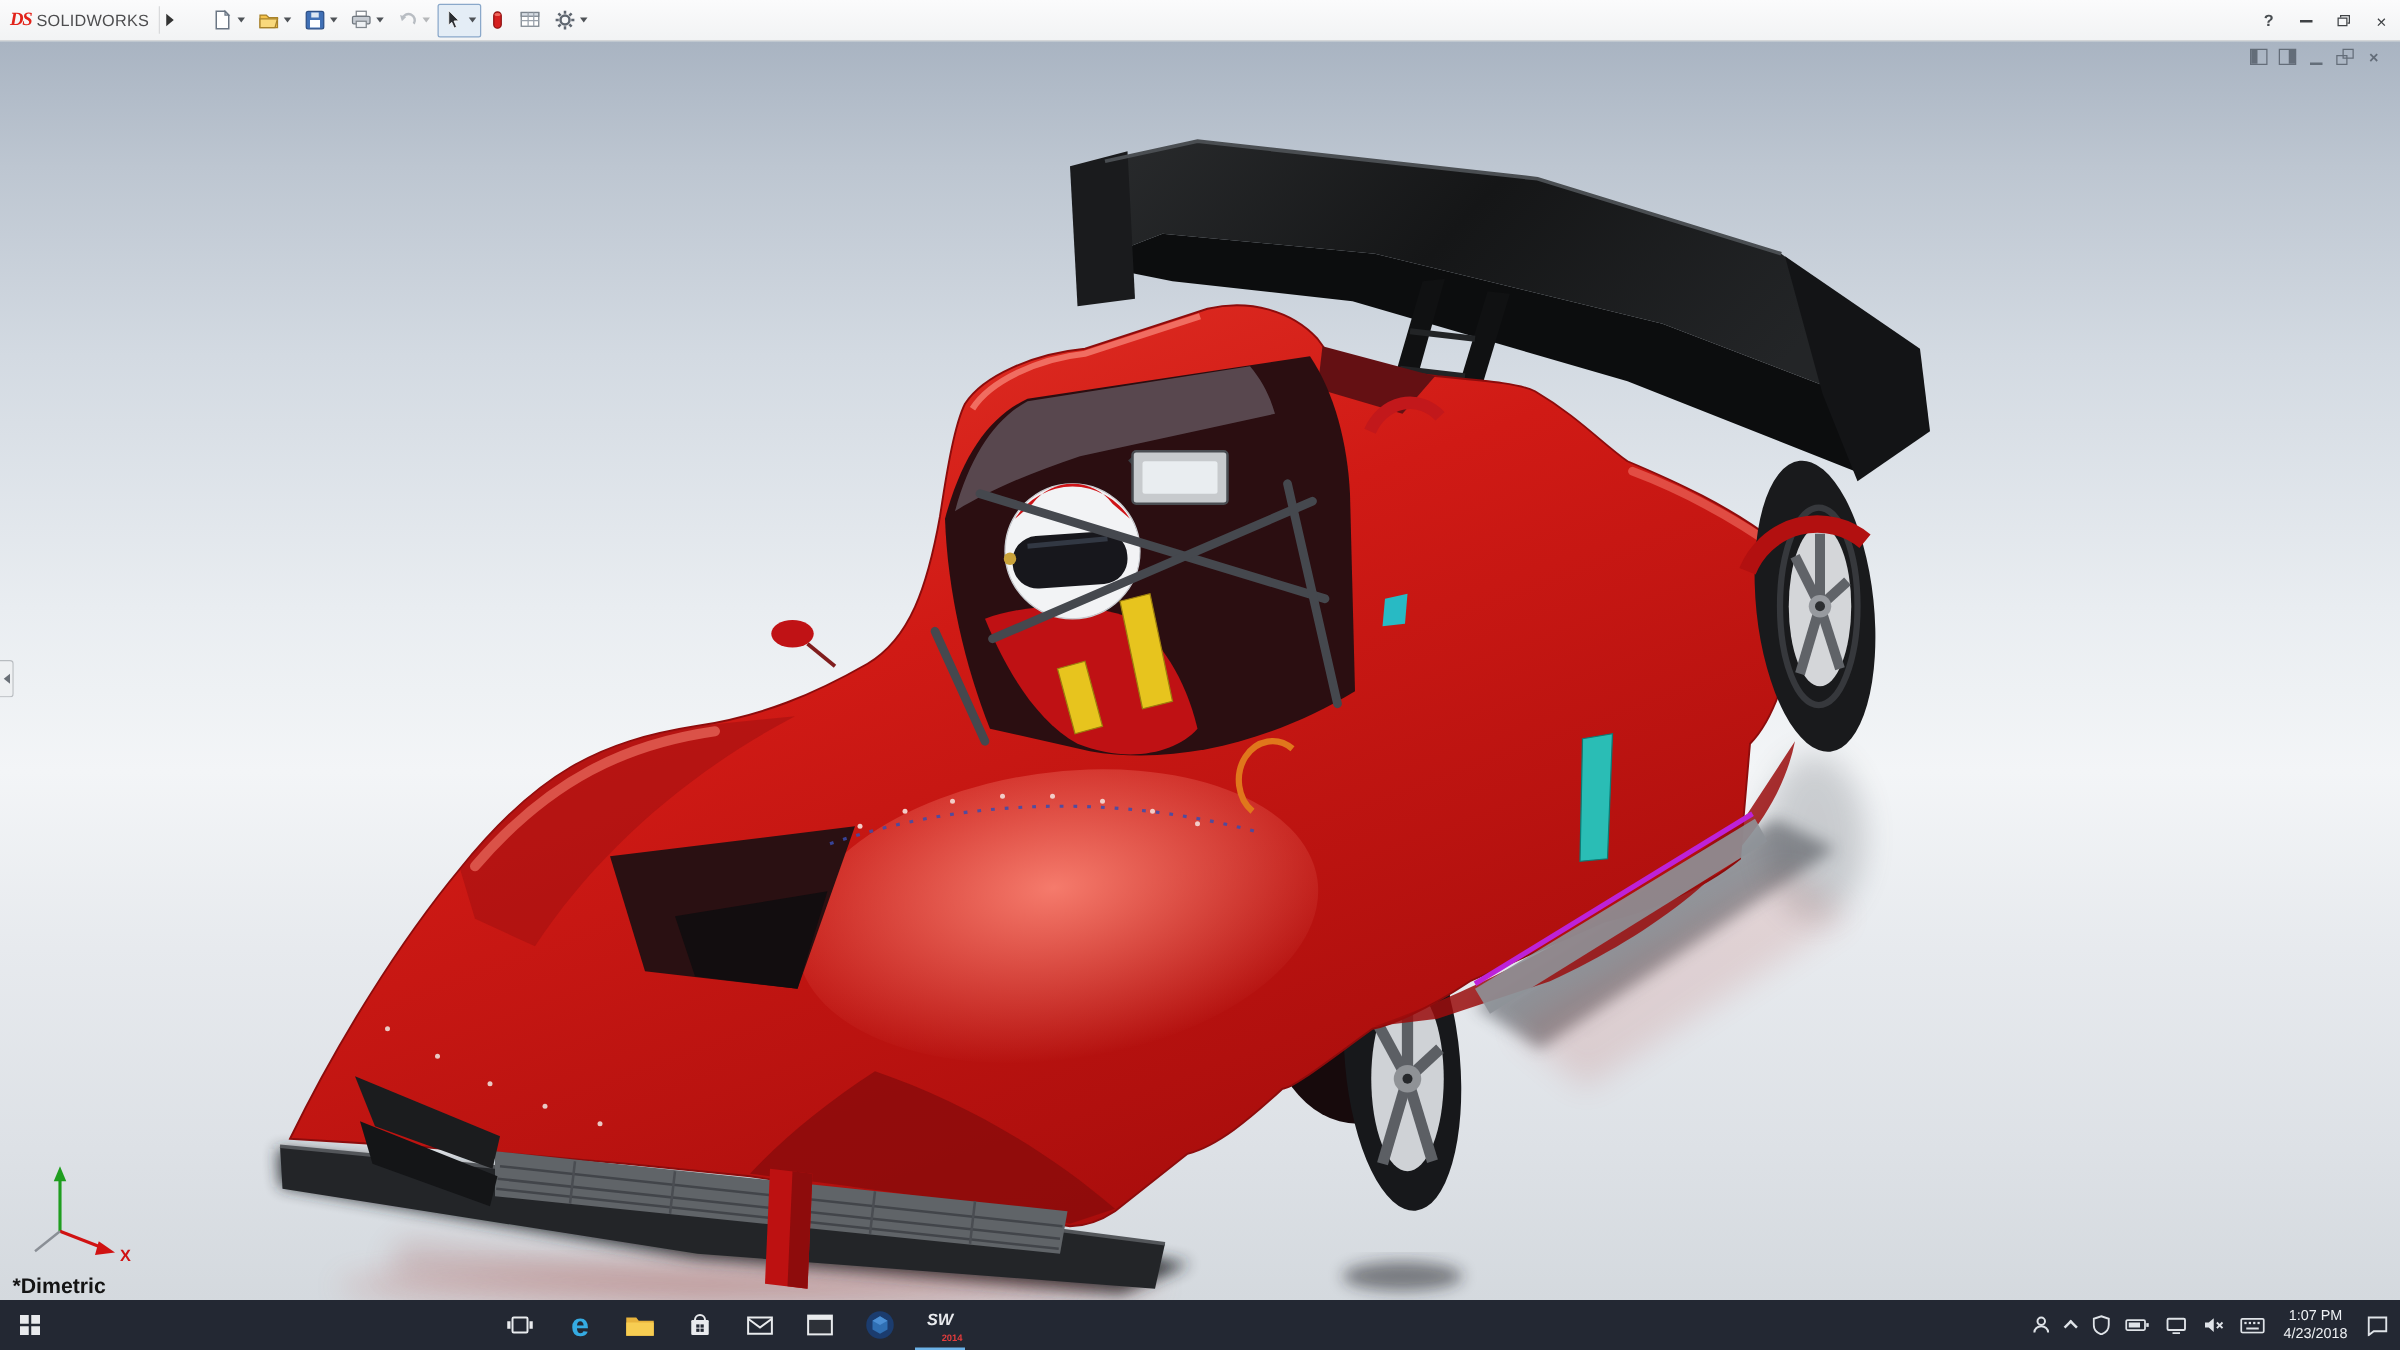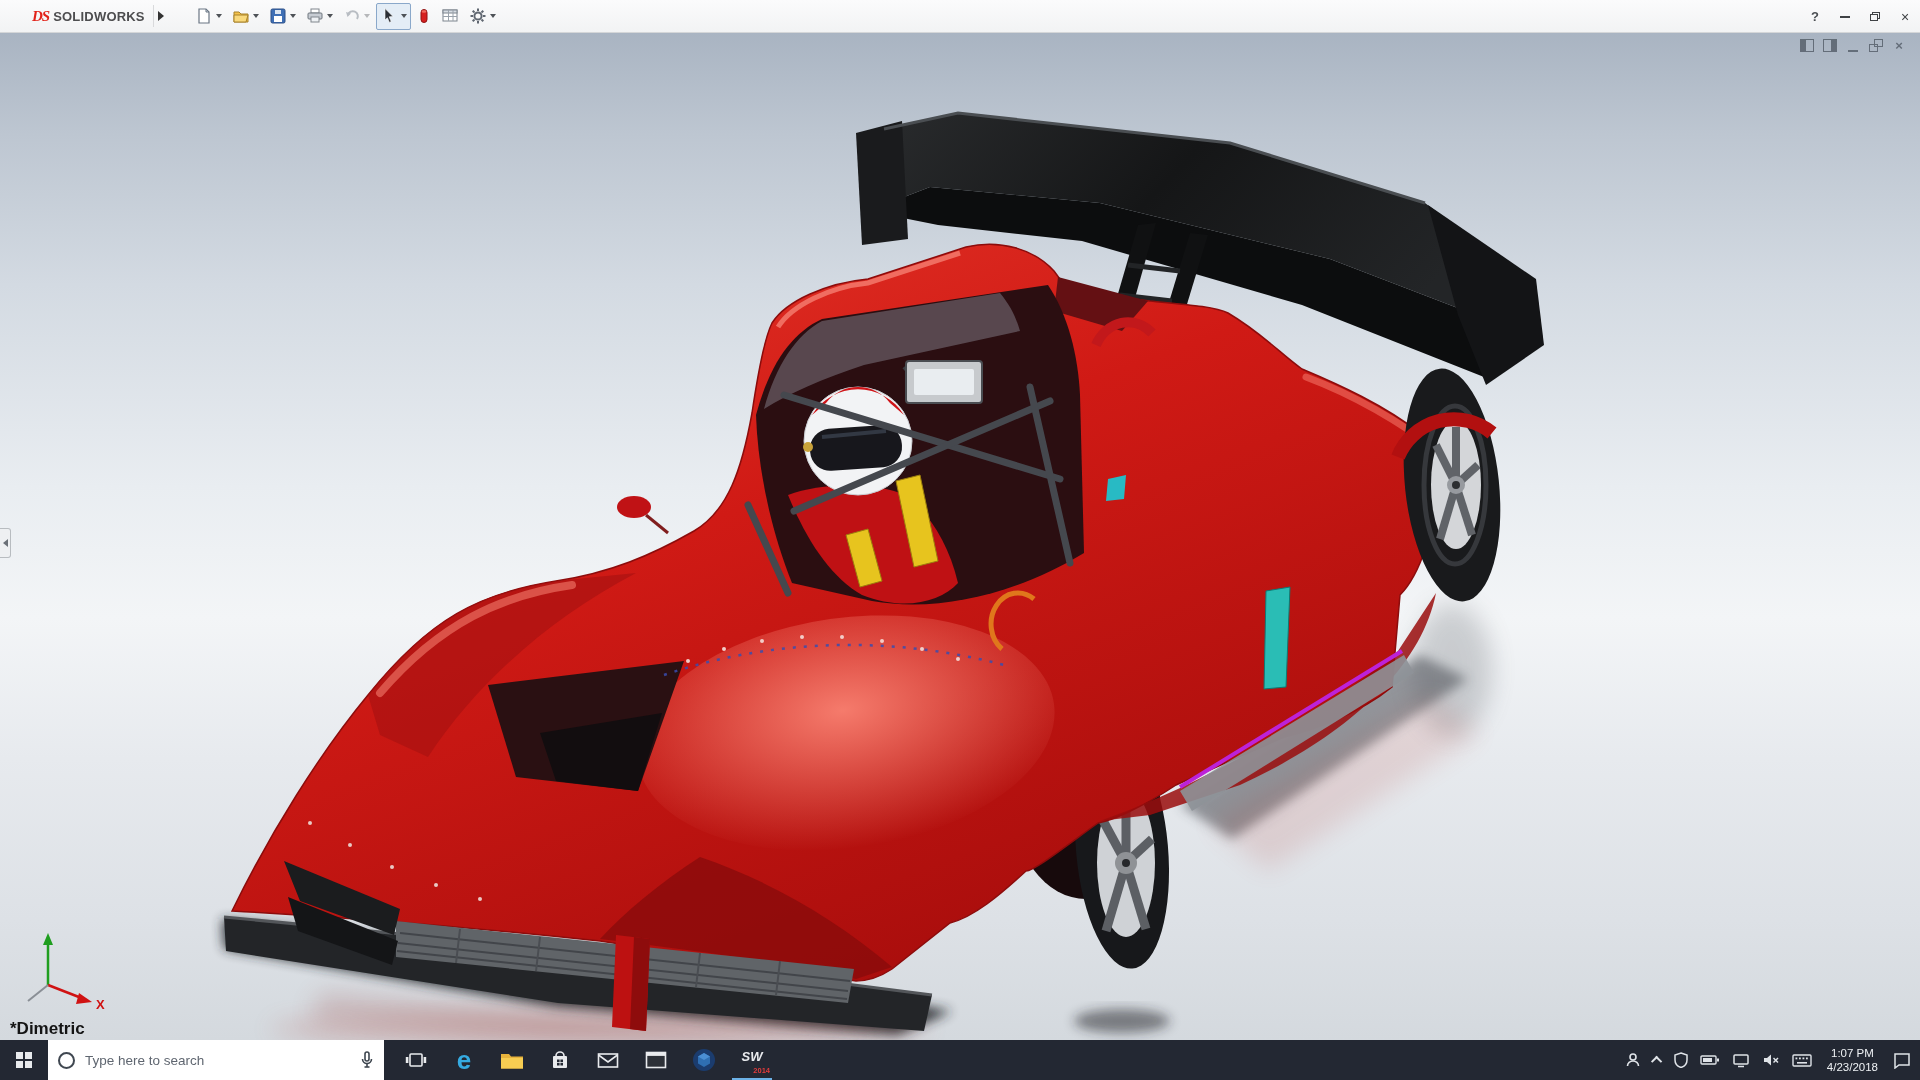--- a/index.html
+++ b/index.html
@@ -3,23 +3,23 @@
 <meta charset="utf-8">
 <style>
   * { margin:0; padding:0; box-sizing:border-box; }
   html,body { width:1920px; height:1080px; overflow:hidden; font-family:"Liberation Sans", sans-serif; user-select:none; }
   body { position:relative; background:#e9ecef; }
 
   
   .titlebar { position:absolute; top:0; left:0; width:1920px; height:33px;
     background:linear-gradient(#fbfbfc,#f2f3f4); border-bottom:1px solid #d4d6d8;
     display:flex; align-items:center; z-index:30; }
-  .logo { display:flex; align-items:center; gap:4px; padding:0 8px; height:100%;margin-left:24px; }
+  .logo { display:flex; align-items:center; gap:4px; padding:0 8px; height:100%; }
   .ds-glyph { font-style:italic; font-weight:bold; font-size:15px; color:#e2231a; letter-spacing:-1px; font-family:"Liberation Serif", serif; }
-  .brand { font-size:13px; font-weight:700; color:#4d4d4f; letter-spacing:0.2px; }
+  .brand { font-size:13px; font-weight:400; color:#4d4d4f; letter-spacing:0.2px; }
   .flyout { width:16px; height:22px; display:flex; align-items:center; justify-content:center; border-left:1px solid #d9dadc; margin-left:4px; cursor:pointer; }
   .flyout-tri { width:0; height:0; border-top:5px solid transparent; border-bottom:5px solid transparent; border-left:6px solid #333; }
   .tools { display:flex; align-items:center; gap:2px; margin-left:14px; height:100%; }
   .tool { display:flex; align-items:center; justify-content:center; height:27px; padding:0 3px; border:1px solid transparent; border-radius:2px; cursor:pointer; }
   .tool.active { background:#e4edf6; border-color:#8aa8ca; }
   .tool.disabled { opacity:0.38; }
   .dd { width:0; height:0; border-left:3.5px solid transparent; border-right:3.5px solid transparent; border-top:4px solid #4e5257; margin-left:3px; }
   .tb-title { position:absolute; left:440px; right:120px; top:0; height:33px; line-height:33px; text-align:center; font-size:12px; color:#2e2e30; white-space:nowrap; overflow:hidden; }
   .winctl { position:absolute; right:0; top:0; height:33px; display:flex; align-items:stretch; }
   .wbtn { width:30px; display:flex; align-items:center; justify-content:center; font-size:14px; color:#3f4245; cursor:pointer; }
@@ -375,30 +375,20 @@
 
   <div class="start">
     <span class="winlogo">
         <i></i>
         <i></i>
         <i></i>
         <i></i>
       </span>
   </div>
 
-  <div class="search">
-    <span class="cortana-ring"></span>
-    <input type="text" placeholder="Type here to search" style="">
-    <svg width="14" height="18" viewBox="0 0 14 18">
-      <rect x="5" y="1" width="4" height="9" rx="2" fill="none" stroke="#3f4750" stroke-width="1.6"></rect>
-      <path d="M2.5,8 a4.5,4.5 0 0 0 9,0" fill="none" stroke="#3f4750" stroke-width="1.6"></path>
-      <line x1="7" y1="12.5" x2="7" y2="16" stroke="#3f4750" stroke-width="1.6"></line>
-      <line x1="4.5" y1="16" x2="9.5" y2="16" stroke="#3f4750" stroke-width="1.6"></line>
-    </svg>
-  </div>
 
   <div class="apps">
     <span class="app">
       <svg width="22" height="18" viewBox="0 0 22 18">
         <rect x="5" y="3" width="12" height="12" rx="1" fill="none" stroke="#e9ebee" stroke-width="1.6"></rect>
         <rect x="0.8" y="6" width="2.6" height="6" fill="#e9ebee"></rect>
         <rect x="18.6" y="6" width="2.6" height="6" fill="#e9ebee"></rect>
       </svg>
     </span>
     <span class="app">

